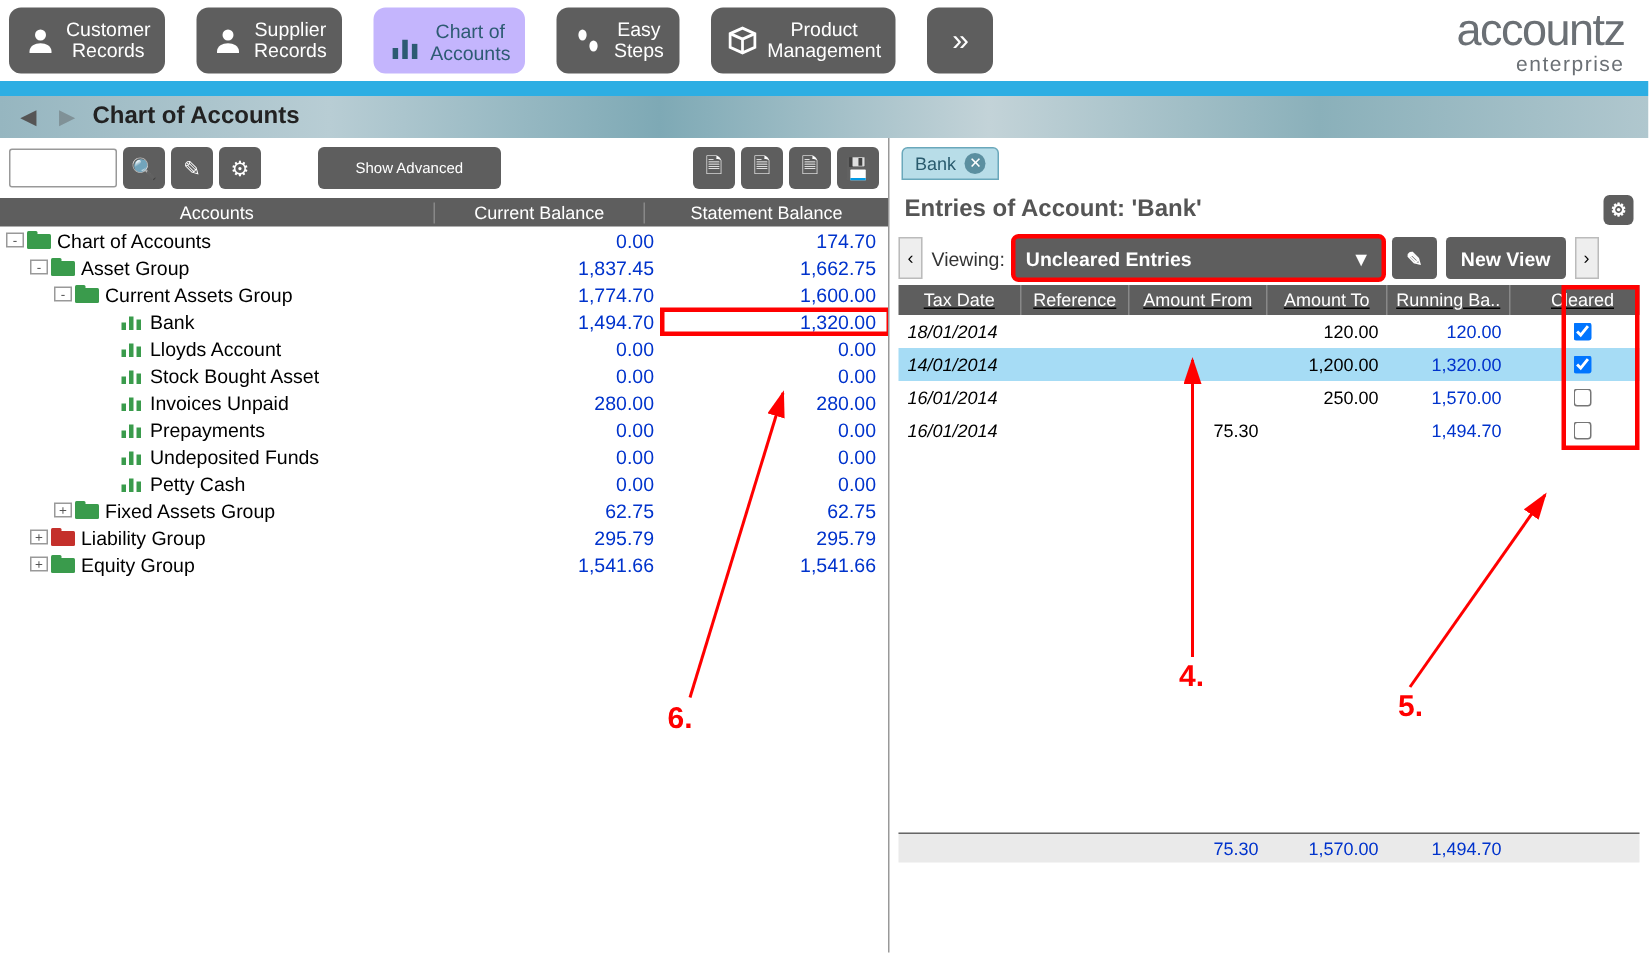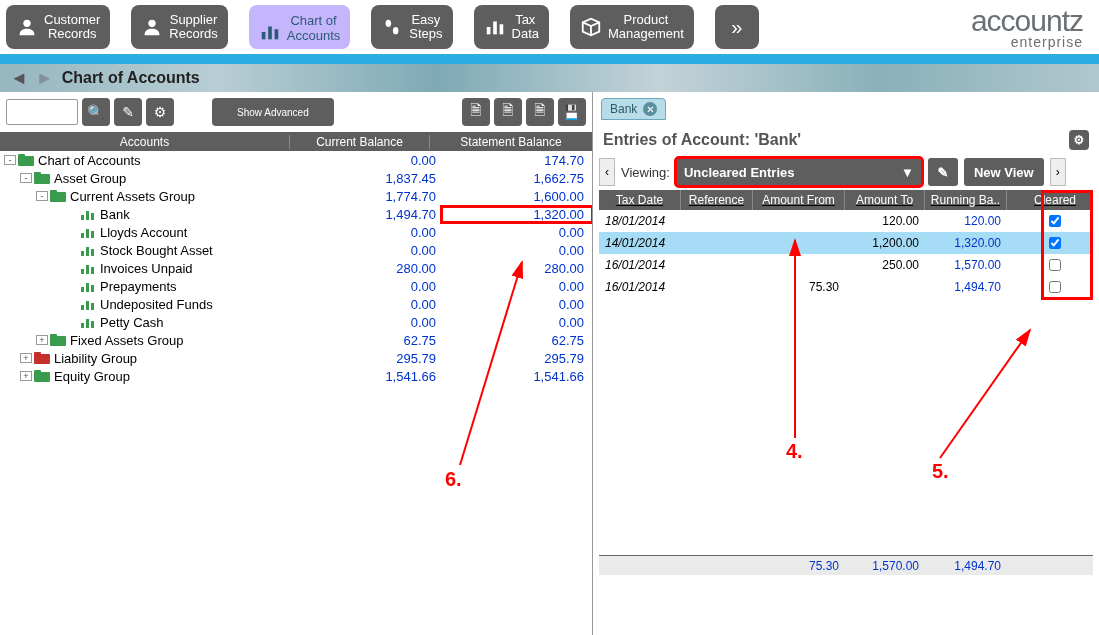--- a/index.html
+++ b/index.html
@@ -144,31 +144,20 @@
         <svg viewBox="0 0 24 24" width="22" height="22" fill="#fff">
           <ellipse cx="8" cy="8" rx="3" ry="4"></ellipse>
           <ellipse cx="16" cy="16" rx="3" ry="4"></ellipse>
         </svg>
       </span>
     <span class="label" style="white-space:pre-line">Easy
 Steps</span>
   </div>
   <div class="navtab">
     <span class="icon">
-        <svg viewBox="0 0 24 24" width="22" height="22" fill="#fff">
-          <rect x="3" y="12" width="4" height="8"></rect>
-          <rect x="10" y="6" width="4" height="14"></rect>
-          <rect x="17" y="9" width="4" height="11"></rect>
-        </svg>
-      </span>
-    <span class="label" style="white-space:pre-line">Tax
-Data</span>
-  </div>
-  <div class="navtab">
-    <span class="icon">
         <svg viewBox="0 0 24 24" width="22" height="22" fill="none" stroke="#fff" stroke-width="2">
           <path d="M3 7l9-4 9 4v10l-9 4-9-4z"></path>
           <path d="M3 7l9 4 9-4M12 11v10"></path>
         </svg>
       </span>
     <span class="label" style="white-space:pre-line">Product
 Management</span>
   </div>
   <div class="navmore">
     <span>»</span>

